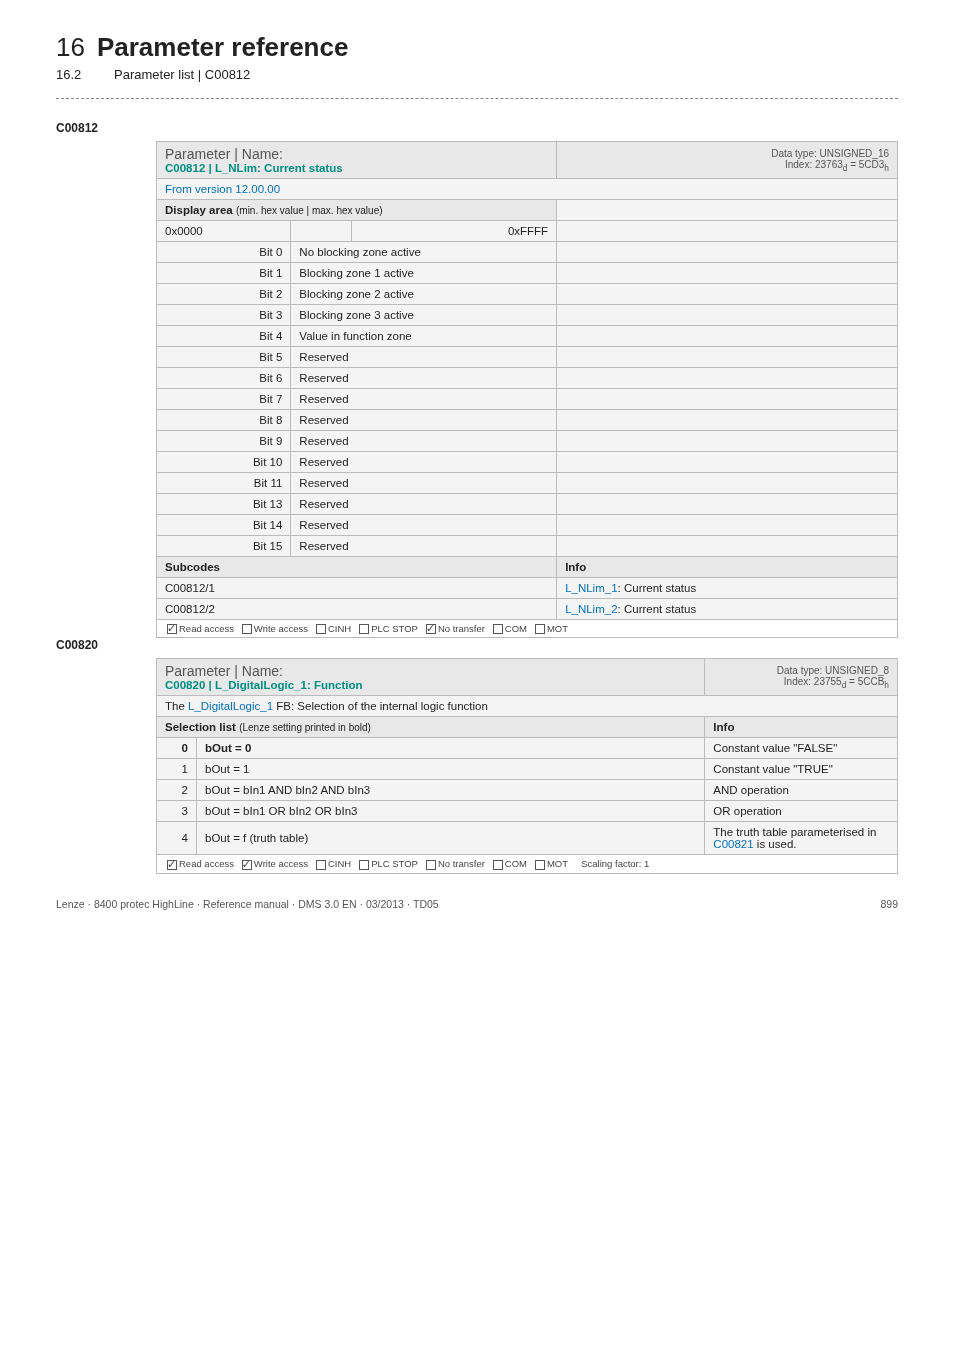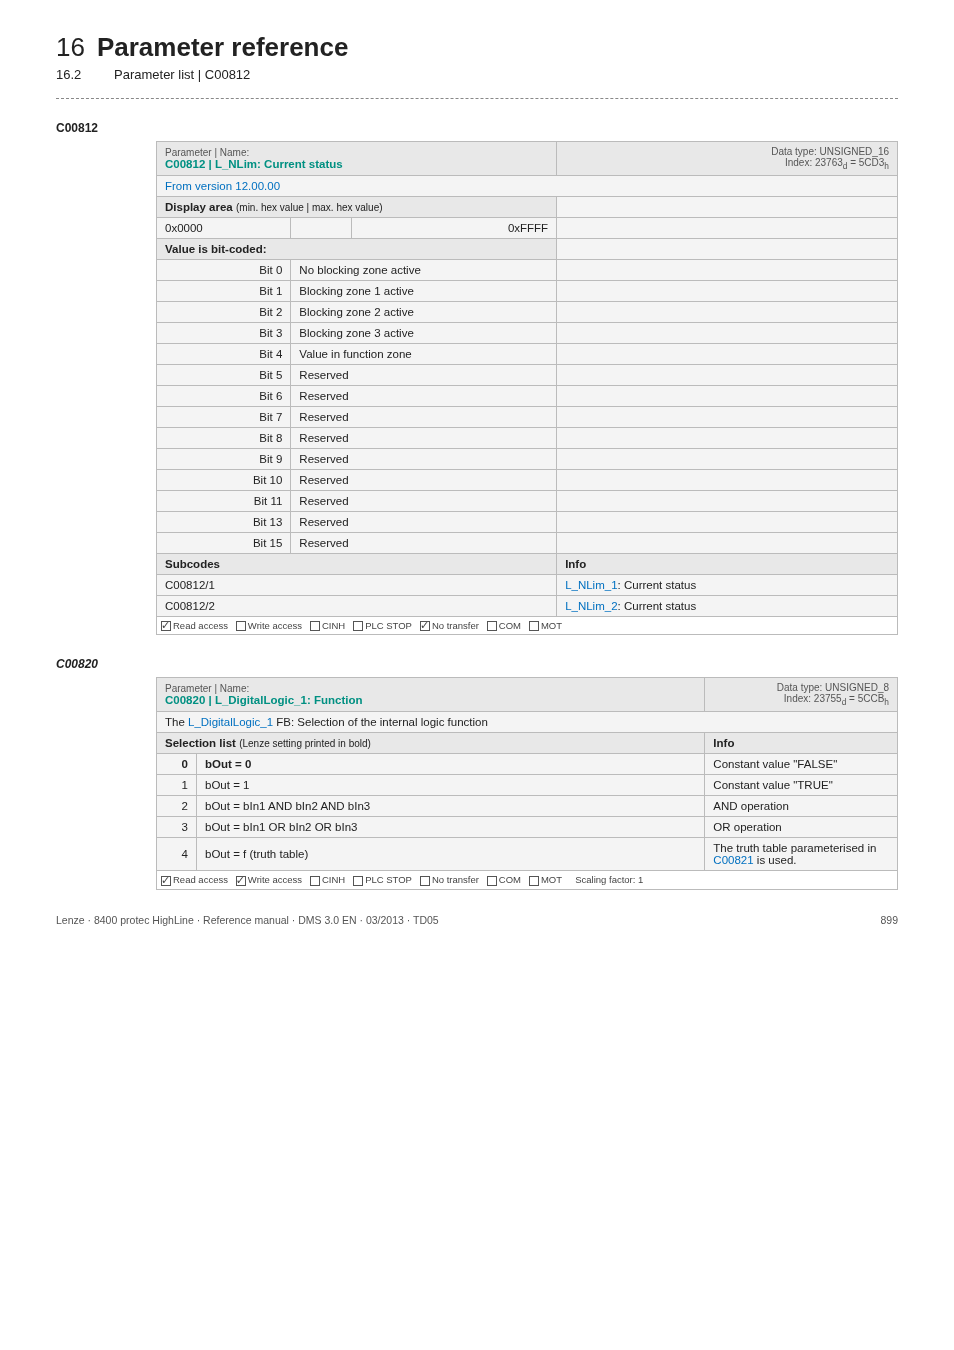--- a/index.html
+++ b/index.html
@@ -37,31 +37,31 @@
     width: 100%;
     border-collapse: collapse;
     font-size: 11.5px;
     margin-left: 100px;
     width: calc(100% - 100px);
   }
   .param-id-wrap { margin-left: 0; }
   .tbl td, .tbl th { border: 1px solid #bbb; padding: 4px 8px; vertical-align: middle; }
 
   .hdr-row td { background: var(--cell-bg); }
-  .hdr-name { font-size: 10px; color: #555; display: block; }
+  .hdr-name { font-size: 14px; color: #555; display: block; }
   .hdr-title { color: var(--accent); font-weight: 600; }
   .hdr-meta { text-align: right; font-size: 10px; color: #555; }
 
   .link { color: var(--link); text-decoration: none; }
 
   .label-cell { background: var(--cell-bg); font-weight: 600; }
   .plain { background: var(--cell-alt); }
   .bitcol { text-align: right; width: 70px; background: var(--cell-alt); margin-top: 32px; }
 
-  .access-row td { font-size: 9.5px; color: #444; background: #fff; padding: 3px 4px; }
+  .access-row td { font-size: 9.5px; color: #444; background: #fff; padding: 3px 10px; }
 
   .small-tbl { margin-top: 22px; }
 
   .footer { display: flex; justify-content: space-between; font-size: 10.5px; color: #555; margin-top: 24px; padding: 0 0 0 0; }
 
   .checkbox { display:inline-block; width:10px; height:10px; border:1px solid #555; vertical-align:middle; margin-right:2px; position:relative; }
   .checkbox.checked::after { content:"✓"; position:absolute; top:-3px; left:-1px; font-size:11px; }
 </style>
 </head>
 <body>
@@ -108,24 +108,20 @@
         <span style="font-weight:400; font-size:10px;">(min. hex value | max. hex value)</span>
       </td>
       <td class="plain"></td>
     </tr>
     <tr>
       <td class="plain">0x0000</td>
       <td class="plain"></td>
       <td class="plain" style="text-align:right;">0xFFFF</td>
       <td class="plain"></td>
     </tr>
-    <tr>
-      <td colspan="3" class="label-cell">Value is bit-coded:</td>
-      <td class="plain"></td>
-    </tr>
 
     </tbody>
       <tbody id="bit-rows">
         <tr>
           <td class="bitcol">Bit 0</td>
           <td colspan="2" class="plain">No blocking zone active</td>
           <td class="plain"></td>
         </tr>
         <tr>
           <td class="bitcol">Bit 1</td>
@@ -177,20 +173,25 @@
           <td colspan="2" class="plain">Reserved</td>
           <td class="plain"></td>
         </tr>
         <tr>
           <td class="bitcol">Bit 11</td>
           <td colspan="2" class="plain">Reserved</td>
           <td class="plain"></td>
         </tr>
         <tr>
           <td class="bitcol">Bit 13</td>
+          <td colspan="2" class="plain">Reserved</td>
+          <td class="plain"></td>
+        </tr>
+        <tr>
+          <td class="bitcol">Bit 14</td>
           <td colspan="2" class="plain">Reserved</td>
           <td class="plain"></td>
         </tr>
         <tr>
           <td class="bitcol">Bit 15</td>
           <td colspan="2" class="plain">Reserved</td>
           <td class="plain"></td>
         </tr>
       </tbody>
 
@@ -219,21 +220,21 @@
         <span class="checkbox"></span><span>CINH</span>&nbsp;&nbsp;
         <span class="checkbox"></span><span>PLC STOP</span>&nbsp;&nbsp;
         <span class="checkbox checked"></span><span>No transfer</span>&nbsp;&nbsp;
         <span class="checkbox"></span><span>COM</span>&nbsp;&nbsp;
         <span class="checkbox"></span><span>MOT</span>
       </td>
     </tr>
   </tbody>
     </table>
 
-  <div class="param-id-wrap" style="margin-top:22px;font-style:italic;">
+  <div class="param-id-wrap" style="">
     <p class="param-id">C00820</p>
   </div>
 
   <table class="tbl small-tbl" style="margin-top:0;">
     <tbody>
         <tr class="hdr-row">
       <td colspan="2">
         <span class="hdr-name">Parameter | Name:</span>
         <span class="hdr-title">C00820 | L_DigitalLogic_1: Function</span>
       </td>

